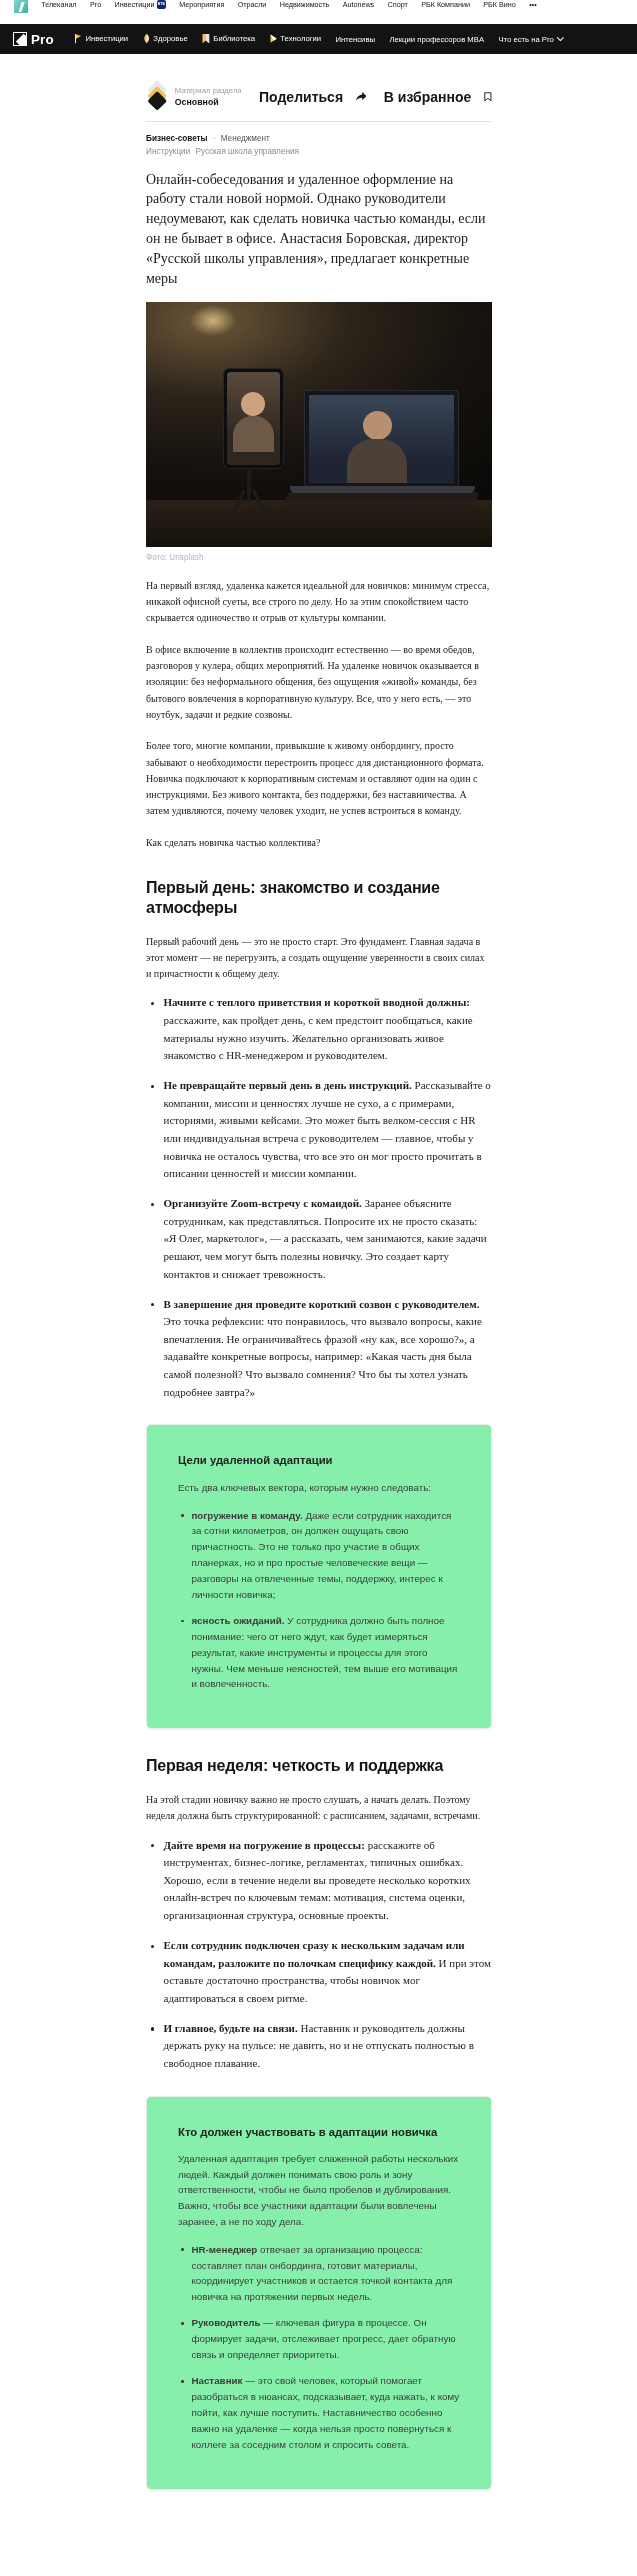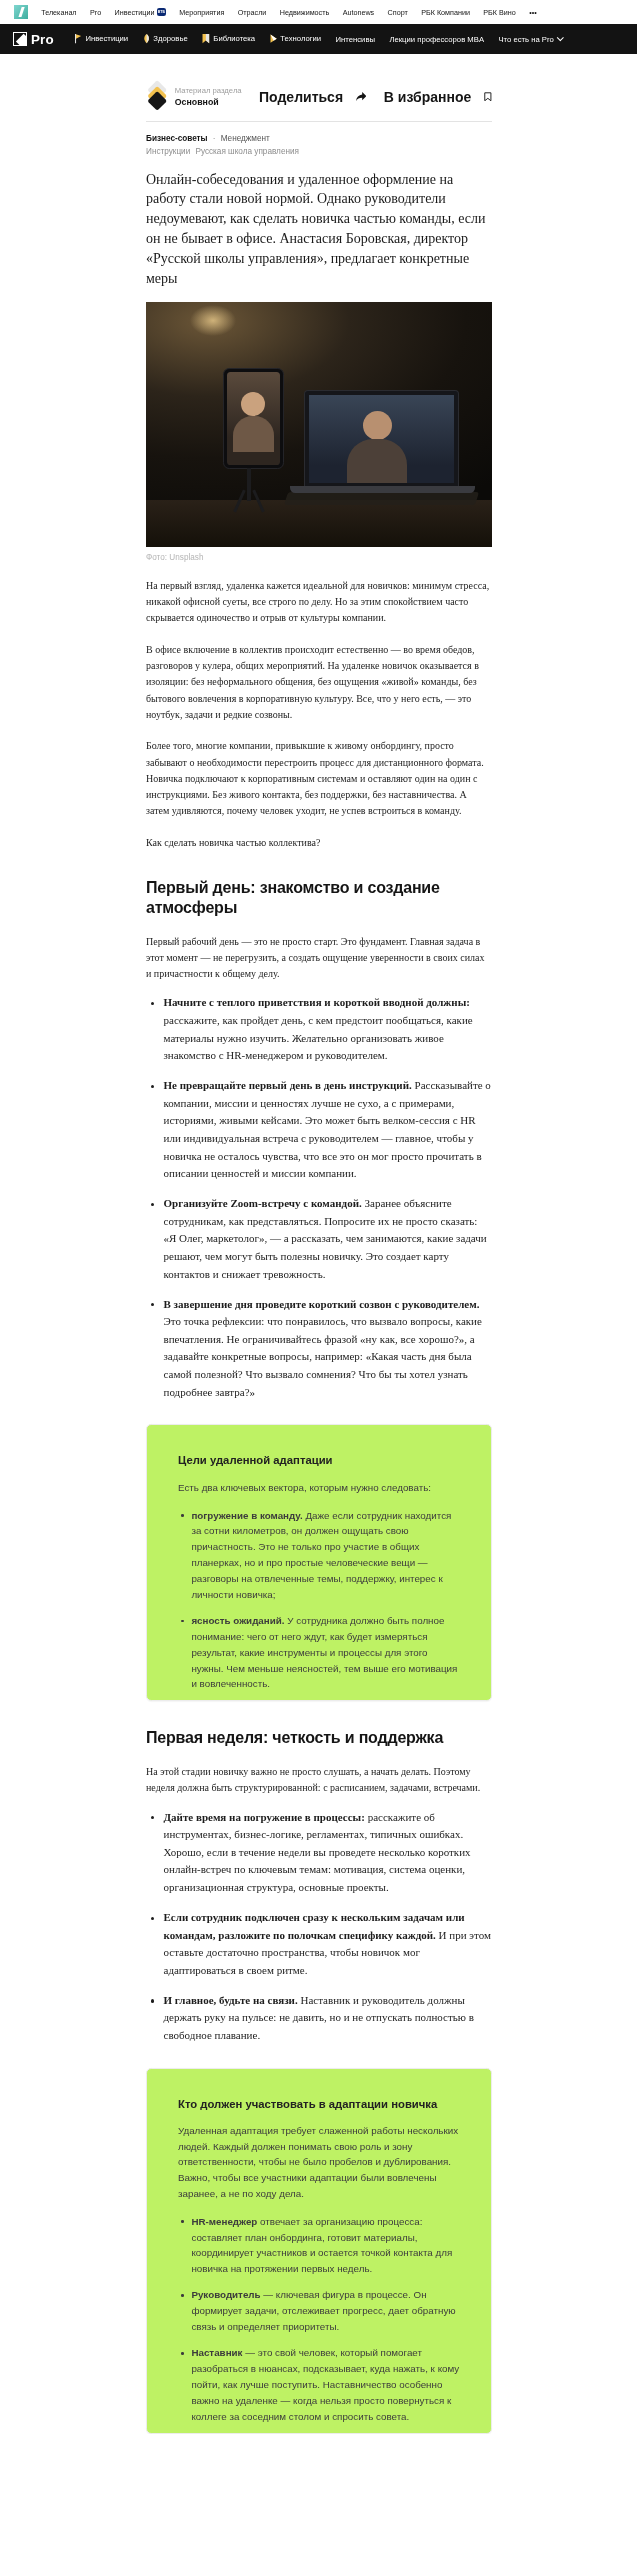--- a/index.html
+++ b/index.html
@@ -1,20 +1,20 @@
 <!DOCTYPE html>
 <html lang="ru" style="font-size:8.2px"><head>
 <meta charset="utf-8">
 <style>
   * { margin:0; padding:0; box-sizing:border-box; }
   html,body { background:#fff; }
   body { width:638px; font-family:"Liberation Sans", sans-serif; color:#151515; }
 
   
-  .topnav { height:24px; display:flex; align-items:center; padding:0 14.4px; gap:13.4px; background:#fff;border-radius:11px; }
+  .topnav { height:24px; display:flex; align-items:flex-start; padding:0 14.4px; gap:13.4px; background:#fff;border-radius:11px; }
   .rbc-logo { width:13.4px; height:13.4px; background:linear-gradient(135deg,#7fd6cf 0%,#3fae9f 100%); position:relative; flex:0 0 auto; }
   .rbc-logo::after { content:""; position:absolute; left:5.7px; top:1.5px; width:2.6px; height:10.3px; background:#fff; transform:skewX(-18deg); }
   .topnav a { text-decoration:none; color:#151515; font-size:7.2px; white-space:nowrap; display:flex; align-items:center; gap:2.6px; }
   .vtb-badge { width:8.8px; height:8.8px; border-radius:2.1px; background:#0a2973; color:#fff; font-size:3.6px; font-weight:bold; display:inline-flex; align-items:center; justify-content:center; }
 
   
   .pronav { height:30px; background:#131313; display:flex; align-items:center; padding:0 13.4px; gap:14.4px; }
   .pro-logo { display:flex; align-items:center; gap:4.1px; margin-right:5.2px; }
   .pro-logo .sq { width:13.4px; height:13.4px; border:1px solid #fff; position:relative; overflow:hidden; }
   .pro-logo .sq::after { content:""; position:absolute; right:-3.1px; bottom:-3.1px; width:11.3px; height:11.3px; background:#fff; transform:rotate(45deg); }
@@ -74,21 +74,21 @@
 
   .body-text p.para { font-family:"Liberation Serif", serif; font-size:10px; line-height:1.62; margin-top:15.5px; color:#1d1d1d; }
   h2.h2 { font-size:16px; line-height:1.25; font-weight:bold; margin-top:27px; letter-spacing:-0.2px; }
 
   ul.blist { list-style:none; margin-top:5.2px; }
   ul.blist li { position:relative; font-family:"Liberation Serif", serif; font-size:11px; line-height:1.6; padding-left:17.5px; margin-top:12.4px; color:#1d1d1d; }
   ul.blist li::before { content:""; position:absolute; left:5.2px; top:7.7px; width:3.1px; height:3.1px; border-radius:50%; background:#1d1d1d; }
   .bb { font-weight:bold; }
 
   
-  .infobox { margin-top:23px; background:#bef264; border:0.5px solid #ececec; border-radius:5.2px; padding:29px 31px 8px; box-shadow:0 0.5px 1px rgba(0,0,0,.04); }
+  .infobox { margin-top:23px; background:#86efac; border:0.5px solid #ececec; border-radius:5.2px; padding:29px 31px 36px; box-shadow:0 0.5px 1px rgba(0,0,0,.04); }
   .infobox h3 { font-size:11.3px; font-weight:bold; margin-bottom:13.4px; color:#222; }
   .infobox p { font-size:9.8px; line-height:1.6; color:#3c3c3c; }
   .infobox ul { list-style:none; margin-top:12.4px; }
   .infobox li { position:relative; font-size:9.8px; line-height:1.62; padding-left:13.4px; margin-top:10.3px; color:#3c3c3c; }
   .infobox li::before { content:""; position:absolute; left:3.1px; top:6.7px; width:2.6px; height:2.6px; border-radius:50%; background:#3c3c3c; }
 
   
   svg.icon { display:block; }
 </style>
 </head>

